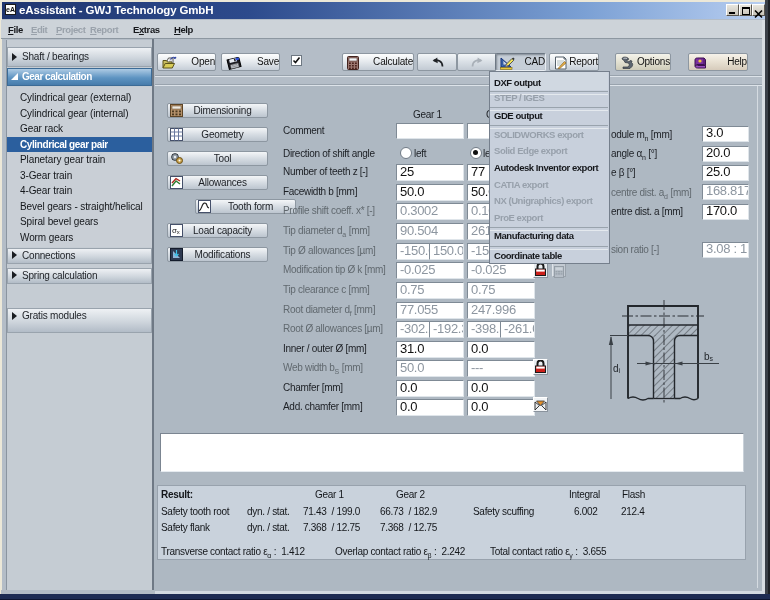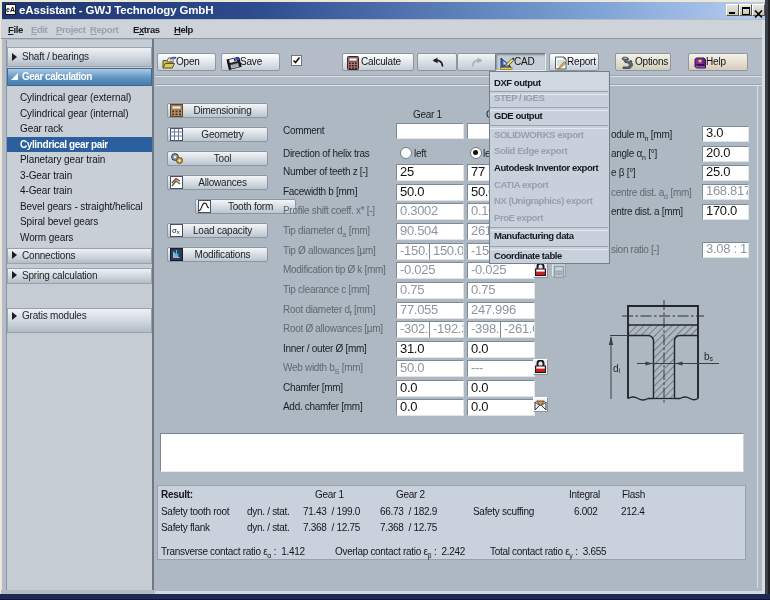--- a/index.html
+++ b/index.html
@@ -60,21 +60,21 @@
   <div class="sitem" style="top:198.5px;">Bevel gears - straight/helical</div>
   <div class="sitem" style="top:214px;">Spiral bevel gears</div>
   <div class="sitem" style="top:229.5px;">Worm gears</div>
   <div class="shead" style="top:247.5px;height:16px;line-height:14px;"><span class="tri"></span>Connections</div>
   <div class="shead" style="top:267.5px;height:16px;line-height:14px;"><span class="tri"></span>Spring calculation</div>
   <div class="shead" style="top:308px;height:25px;line-height:14px;"><span class="tri"></span>Gratis modules</div>
 
   <div class="abs" style="left:152px;top:39px;width:2px;height:552px;background:#6f7985;"></div>
 
   <style>
-    .tbtn{position:absolute;top:53px;height:18px;background:linear-gradient(#fdfefe,#e7ebef 45%,#c6ced7);border:1px solid #8d97a1;box-sizing:border-box;border-radius:2px;font-size:10px;letter-spacing:-0.2px;color:#111;text-align:left;}
+    .tbtn{position:absolute;top:53px;height:18px;background:linear-gradient(#fdfefe,#e7ebef 45%,#c6ced7);border:1px solid #8d97a1;box-sizing:border-box;border-radius:2px;font-size:10px;letter-spacing:-0.2px;color:#111;text-align:right;}
     .tbtn svg{position:absolute;left:4px;top:2px;}
   </style>
   <div class="tbtn" style="left:157px;width:59px;line-height:16px;padding-left:18px;">Open
     <svg width="15" height="14" viewBox="0 0 15 14">
         <path d="M5 5 L6.5 2 L11 2 L11 7" fill="#fff" stroke="#555"></path>
         <path d="M7 4 H10 M7 5.5 H10" stroke="#99a" stroke-width="0.7"></path>
         <path d="M1 12 L1 4.5 L4.5 4.5 L5.5 6 L10 6 L10 7.5" fill="#c9bd62" stroke="#5c541c"></path>
         <path d="M1 12 L3.2 7.5 L12.5 7.5 L10.3 12 Z" fill="#d8cc58" stroke="#5c541c"></path>
         <path d="M8.5 3.5 C10.5 0.5 13 1 13.5 2.5 M13.5 2.5 L13.8 0.8 M13.5 2.5 L11.9 2.3" stroke="#2b3f9e" stroke-width="1.1" fill="none"></path>
       </svg></div>
@@ -209,21 +209,21 @@
         <path d="M6.5 2 L6.5 8 M6.5 8 L4.5 6 M6.5 8 L8.5 6" stroke="#3ec0e8" stroke-width="1.2" fill="none"></path>
       </svg></div>
 
   <div class="lbl" style="left:413px;top:108px;">Gear 1</div>
   <div class="lbl" style="left:486px;top:108px;">Gear 2</div>
 
   <div class="lbl" style="left:283px;top:124px;">Comment</div>
   <div class="fld" style="left:396px;top:123px;width:63px;height:14px;"></div>
   <div class="fld" style="left:467px;top:123px;width:63px;height:14px;"></div>
 
-  <div class="lbl" style="left:283px;top:147px;">Direction of helix tras</div>
+  <div class="lbl" style="left:283px;top:147px;">Direction of shift angle</div>
   <div class="abs" style="left:400px;top:147px;width:10px;height:10px;border-radius:50%;background:#fff;border:1px solid #707a85;"></div>
   <div class="lbl" style="left:414px;top:147px;">left</div>
   <div class="abs" style="left:470px;top:147px;width:10px;height:10px;border-radius:50%;background:#fff;border:1px solid #707a85;">
       <div class="abs" style="left:2px;top:2px;width:5px;height:5px;border-radius:50%;background:#111;"></div>
     </div>
   <div class="lbl" style="left:483px;top:147px;">left</div>
 
   <div class="lbl" style="left:283px;top:165px;">Number of teeth z [-]</div>
   <div class="fld" style="left:396px;top:164px;width:63px;height:15px;line-height:13px;">25</div>
   <div class="fld" style="left:467px;top:164px;width:63px;height:15px;line-height:13px;">77</div>

